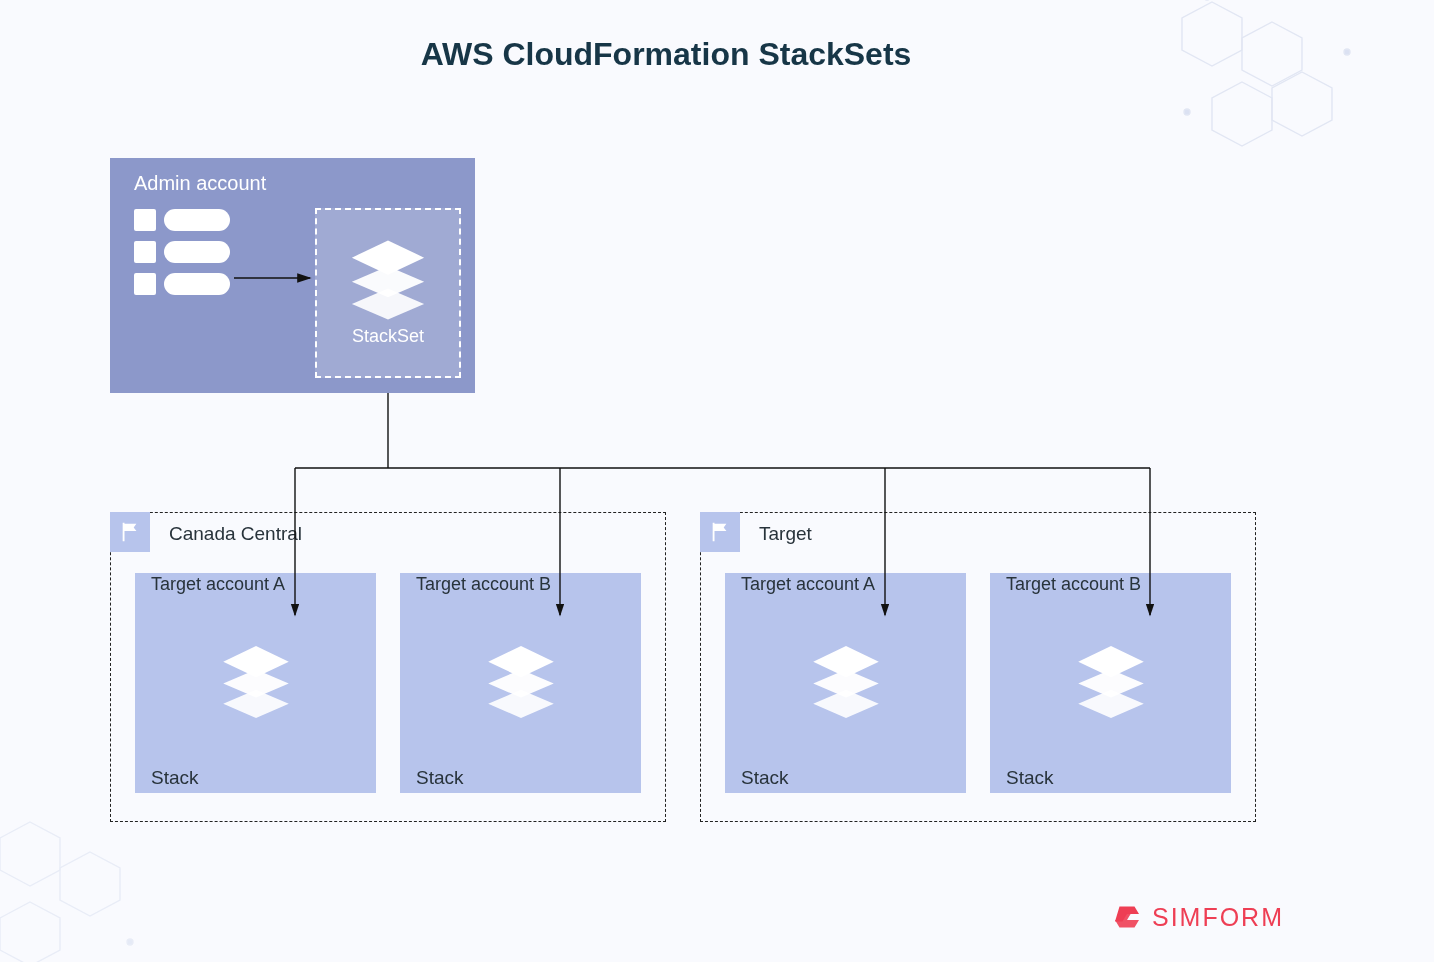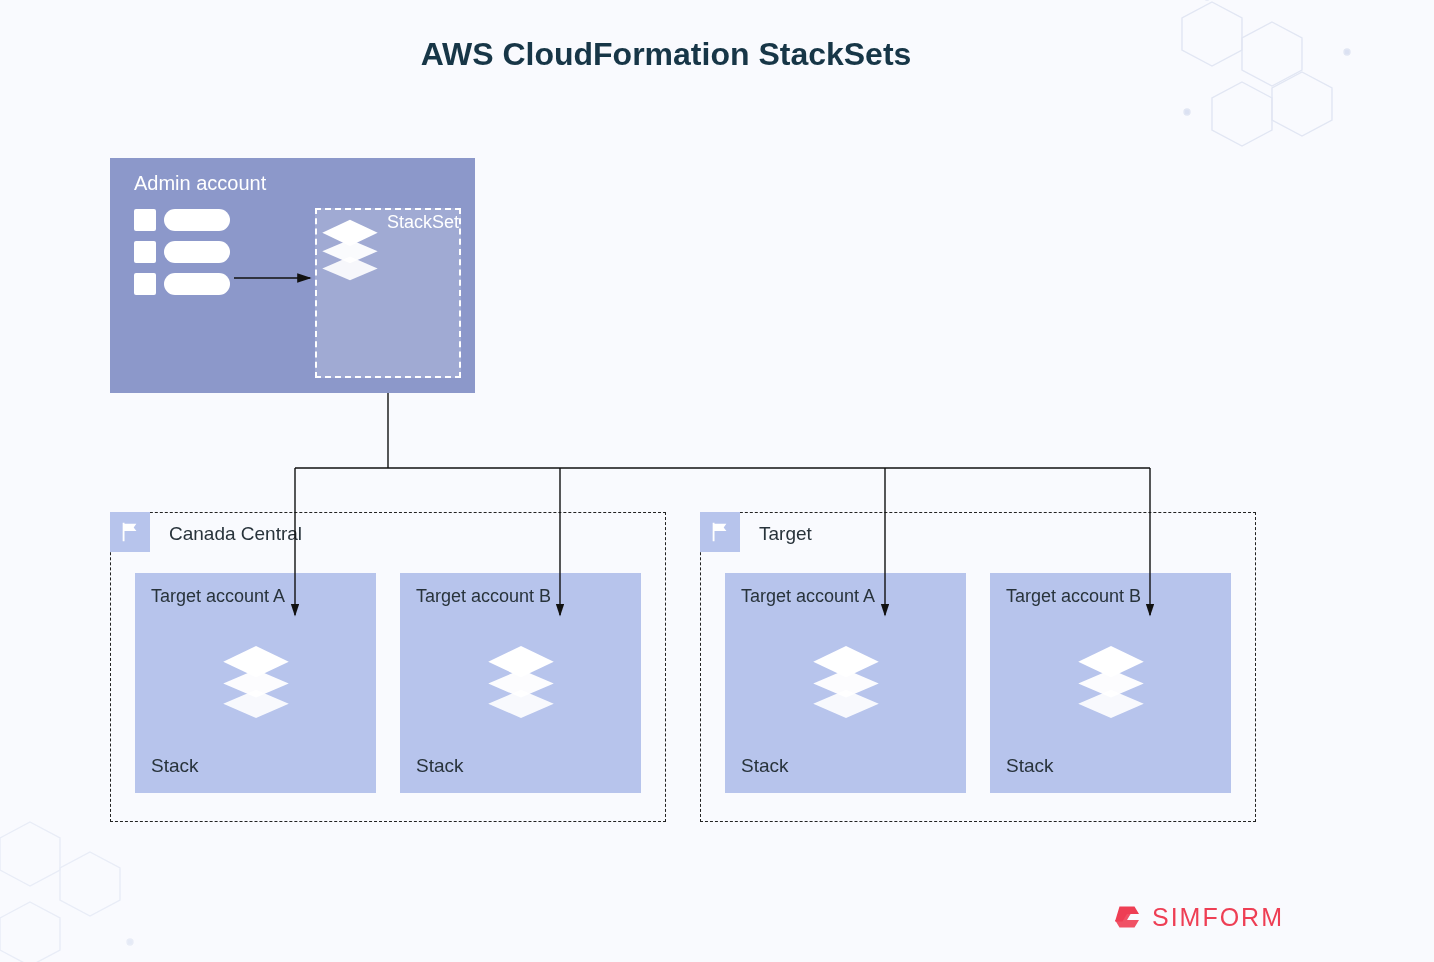--- a/index.html
+++ b/index.html
@@ -6,30 +6,30 @@
   body{font-family:"Segoe UI",Arial,sans-serif;background:#f9fafe;width:1434px;height:962px;position:relative;overflow:hidden}
   .canvas{position:relative;width:1332px;height:962px}
   .title{position:absolute;left:0;right:0;top:36px;text-align:center;font-size:32px;font-weight:700;color:#173647}
   .admin-box{position:absolute;left:110px;top:158px;width:365px;height:235px;background:#8c98ca;padding:14px 24px}
   .admin-title{color:#fff;font-size:20px;font-weight:400;margin-bottom:14px}
   .admin-body{display:flex;align-items:center}
   .list-block{display:flex;flex-direction:column;gap:10px}
   .row{display:flex;gap:8px;align-items:center}
   .sq{width:22px;height:22px;background:#fff;border-radius:2px}
   .bar{width:66px;height:22px;background:#fff;border-radius:11px}
-  .stackset-box{position:absolute;right:14px;top:50px;width:146px;height:170px;border:2px dashed #fff;background:rgba(255,255,255,.18);display:flex;flex-direction:row;align-items:flex-start;justify-content:center;gap:4px}
+  .stackset-box{position:absolute;right:14px;top:50px;width:146px;height:170px;border:2px dashed #fff;background:rgba(255,255,255,.18);display:flex;flex-direction:column;align-items:center;justify-content:center;gap:4px}
   .stackset-label{color:#fff;font-size:18px;margin-top:2px}
   .desc{position:absolute;left:524px;top:234px;font-size:22px;line-height:1.55;color:#4b5665;width:540px}
   .region{position:absolute;top:512px;width:556px;height:310px;border:1.5px dashed #222;padding:0 24px}
   .region.r1{left:110px}
   .region.r2{left:700px}
   .flag-wrap{position:absolute;left:-1px;top:-1px;width:40px;height:40px;background:#b7c4ec;display:flex;align-items:center;justify-content:center}
   .region-title{position:absolute;left:58px;top:10px;font-size:19px;color:#28333b}
   .targets{position:absolute;top:60px;left:24px;right:24px;display:flex;gap:24px}
-  .target{flex:1;height:220px;background:#b7c4ec;padding:12px 16px;display:flex;flex-direction:column}
+  .target{flex:1;height:220px;background:#b7c4ec;padding:0 16px;display:flex;flex-direction:column}
   .target-title{font-size:18px;line-height:1.3;color:#28333b}
   .stack-icon-wrap{flex:1;display:flex;align-items:center;justify-content:center}
   .stack-label{text-align:left;font-size:19px;color:#28333b;margin-bottom:4px}
   .brand{position:absolute;right:48px;bottom:30px;display:flex;align-items:center;gap:10px;color:#ee3e54;font-weight:400;font-size:25px;letter-spacing:2px}
   svg.lines{position:absolute;left:0;top:0;pointer-events:none}
   .hex-deco{position:absolute;opacity:.7}
   .hex-deco.tr{right:-30px;top:-8px}
   .hex-deco.bl{left:-30px;bottom:-30px}
 </style>
 </head>

